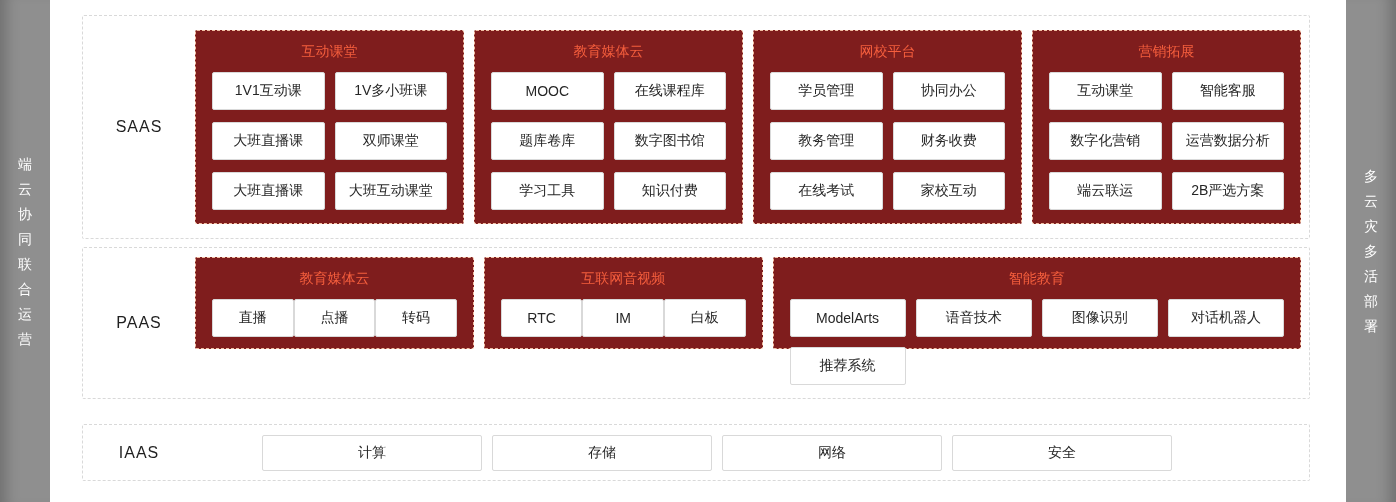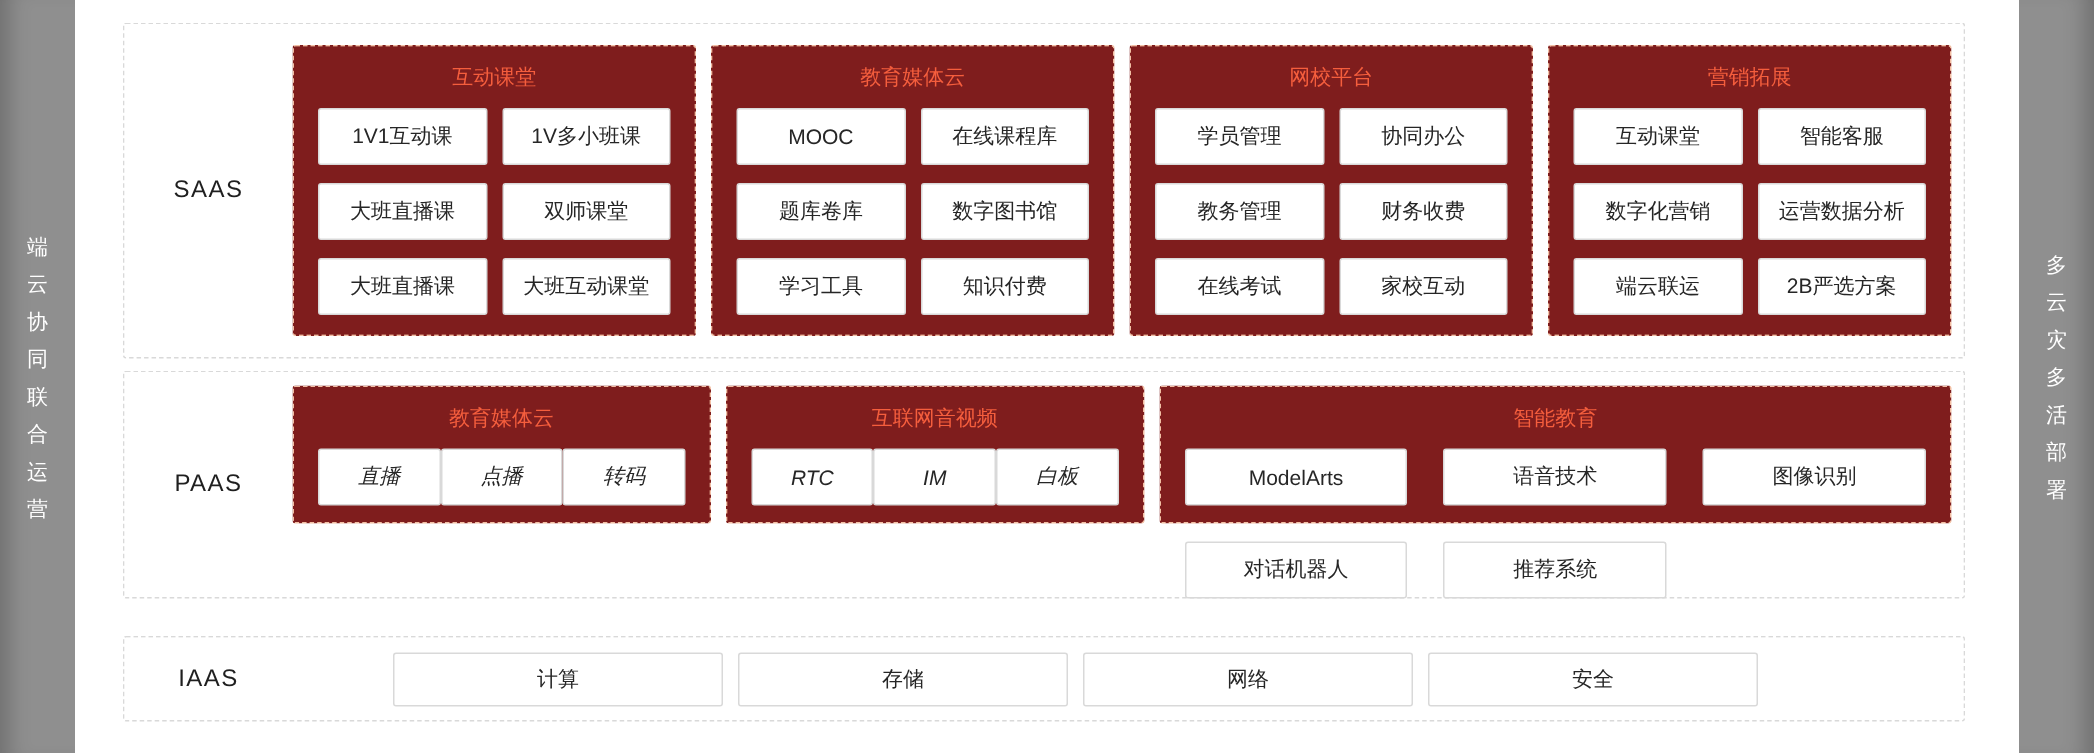--- a/index.html
+++ b/index.html
@@ -52,22 +52,22 @@
     padding:10px 16px 0;background:#7f1d1d;position:relative;
   }
   .group-wide{flex:2.02;}
   .group-title{
     height:20px;line-height:20px;text-align:center;
     color:var(--accent);font-size:14px;margin-bottom:11px;
   }
 
   .btn-grid{display:grid;}
   .grid2{grid-template-columns:1fr 1fr;gap:12px 10px;}
-  .grid3{grid-template-columns:repeat(3,1fr);gap:0;font-style:italic;}
-  .grid5{grid-template-columns:repeat(3,1fr);gap:24px;}
+  .grid3{grid-template-columns:repeat(3,1fr);gap:0;}
+  .grid5{grid-template-columns:repeat(4,1fr);gap:10px;}
 
   .btn{
     height:38px;background:#fff;border:1px solid var(--button-border);border-radius:2px;
     display:flex;align-items:center;justify-content:center;
     font-size:14px;color:var(--text);white-space:nowrap;overflow:hidden;
   }
 
   .paas-note{
     position:absolute;left:112px;right:8px;top:120px;height:20px;line-height:20px;
     text-align:center;color:var(--accent);font-size:14px;

